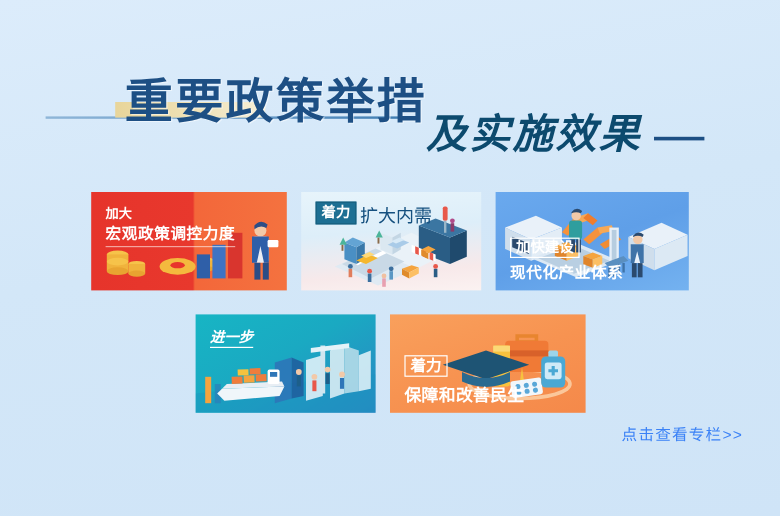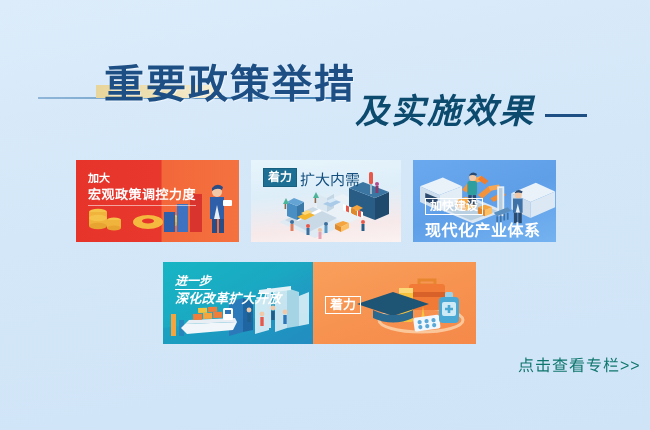--- a/index.html
+++ b/index.html
@@ -36,28 +36,28 @@
     color:#0c4a6e;white-space:nowrap;
   }
   .title-dash{
     position:absolute;left:545px;top:62px;width:42px;height:3px;
     background:#1d4f84;
   }
 
   
   .row{position:absolute;display:flex;}
   .row1{left:76px;top:160px;gap:12px;}
-  .row2{left:163px;top:262px;}
+  .row2{left:163px;top:262px;gap:12px;}
 
   .card{
     position:relative;width:163px;height:82px;overflow:hidden;
     cursor:pointer;
   }
   .card.c2{width:150px;}
-  .card.c3{width:143px;}
+  .card.c3{width:161px;}
   .card.c4{width:150px;}
   .card.c5{width:163px;}
 
   .card-text{position:absolute;z-index:5;white-space:nowrap;}
 
   
   .c1{background:linear-gradient(90deg,#e6342b 0%,#e8382d 52%,#f3673a 53%,#f4723f 100%);}
   .c1 .t1{left:12px;top:9px;font-size:11px;font-weight:bold;color:#fff;}
   .c1 .t2{left:12px;top:24px;font-size:13px;font-weight:bold;color:#fff;letter-spacing:.5px;}
   .c1 .t2::after{content:"";position:absolute;left:0;bottom:-3px;width:100%;height:1px;background:rgba(255,255,255,.55);}
@@ -69,42 +69,42 @@
     padding:2px 4px;line-height:13px;border:1px solid #17607f;
   }
   .c2 .t2{left:49px;top:8px;font-size:15px;font-weight:normal;color:#15507f;letter-spacing:0px;}
 
   
   .c3{background:linear-gradient(160deg,#6aa9ee 0%,#5f9fe8 50%,#74b2f0 100%);}
   .c3 .tbox{
     left:12px;top:38px;color:#fff;font-size:12px;font-weight:bold;
     padding:1px 4px;line-height:13px;border:1.5px solid #ffffff;
   }
-  .c3 .t2{left:12px;top:57px;font-size:16px;font-weight:bold;color:#fff;letter-spacing:.5px;}
+  .c3 .t2{left:12px;top:57px;font-size:13px;font-weight:bold;color:#fff;letter-spacing:.5px;}
 
   
   .c4{background:linear-gradient(150deg,#17b5c4 0%,#1aa9c2 45%,#2a86c4 100%);}
   .c4 .t1{left:12px;top:9px;font-size:12px;font-weight:bold;font-style:italic;color:#fff;}
   .c4 .t1::after{content:"";position:absolute;left:0;bottom:-2px;width:100%;height:1.5px;background:#fff;}
   .c4 .t2{left:12px;top:26px;font-size:13px;font-weight:bold;font-style:italic;color:#fff;letter-spacing:.3px;}
 
   
   .c5{background:linear-gradient(160deg,#f9a05c 0%,#f79351 50%,#f5894a 100%);}
   .c5 .tbox{
     left:12px;top:34px;color:#fff;font-size:13px;font-weight:bold;
     padding:1px 4px;line-height:14px;border:1.5px solid #ffffff;
   }
   .c5 .t2{left:12px;top:56px;font-size:14px;font-weight:bold;color:#fff;letter-spacing:.3px;}
 
   .art{position:absolute;inset:0;z-index:1;}
 
   
   .footer-link{
     position:absolute;left:518px;top:352px;
-    font-size:16px;color:#0f766e;letter-spacing:1px;cursor:pointer;
+    font-size:13px;color:#3b82f6;letter-spacing:1px;cursor:pointer;
     white-space:nowrap;
   }
 </style>
 </head>
 <body>
 
 <div class="stage">
 
   <div class="title-block">
     <div class="blue-rule"></div>
@@ -300,21 +300,20 @@
         <circle cx="86" cy="48" r="2.4" fill="#f2c9a8"></circle>
           <rect x="84.3" y="51" width="3.4" height="9" fill="#1d5f8a"></rect>
         <circle cx="99" cy="52" r="2.4" fill="#f2c9a8"></circle>
           <rect x="97.3" y="55" width="3.4" height="9" fill="#e8584a"></rect>
         <circle cx="110" cy="46" r="2.4" fill="#f2c9a8"></circle>
           <rect x="108.3" y="49" width="3.4" height="9" fill="#1d5f8a"></rect>
         <circle cx="122" cy="50" r="2.4" fill="#f2c9a8"></circle>
           <rect x="120.3" y="53" width="3.4" height="9" fill="#2e76b8"></rect>
       </svg>
       <div class="card-text t1">进一步</div>
-      <div class="card-text t2">深化改革扩大开放</div>
     </div>
 
     <div class="card c5">
       <svg class="art" viewBox="0 0 163 82" preserveAspectRatio="none">
 
         <ellipse cx="108" cy="58" rx="42" ry="12" fill="none" stroke="#fdd6ae" stroke-width="3" opacity=".8"></ellipse>
 
         <path d="M106 18 h16 v5 h-16z" fill="none" stroke="#e8852f" stroke-width="3"></path>
         <rect x="96" y="22" width="36" height="26" rx="3" fill="#f07a36"></rect>
         <rect x="96" y="30" width="36" height="5" fill="#d8612a"></rect>
@@ -337,18 +336,19 @@
             <circle cx="113" cy="66" r="2.1"></circle>
             <circle cx="120" cy="66" r="2.1"></circle>
         </g>
 
         <rect x="132" y="30" width="8" height="6" rx="1.5" fill="#9bd4ea"></rect>
         <rect x="126" y="35" width="20" height="26" rx="4" fill="#4aa8d4"></rect>
         <rect x="129" y="40" width="14" height="14" rx="2" fill="#cfeaf7"></rect>
         <path d="M136 43 v8 M132 47 h8" stroke="#4aa8d4" stroke-width="2.6"></path>
       </svg>
       <div class="card-text tbox">着力</div>
+      <div class="card-text t2">保障和改善民生</div>
     </div>
   </div>
 
   <div class="footer-link">点击查看专栏&gt;&gt;</div>
 
 </div>
 
 </body></html>

